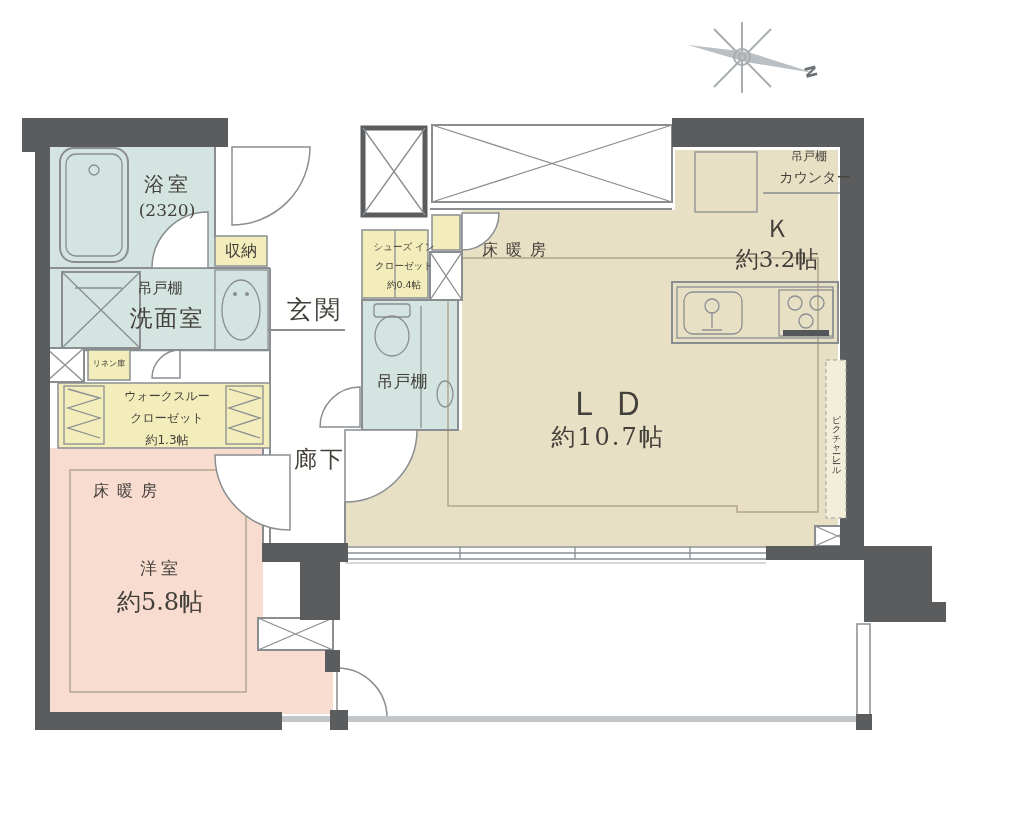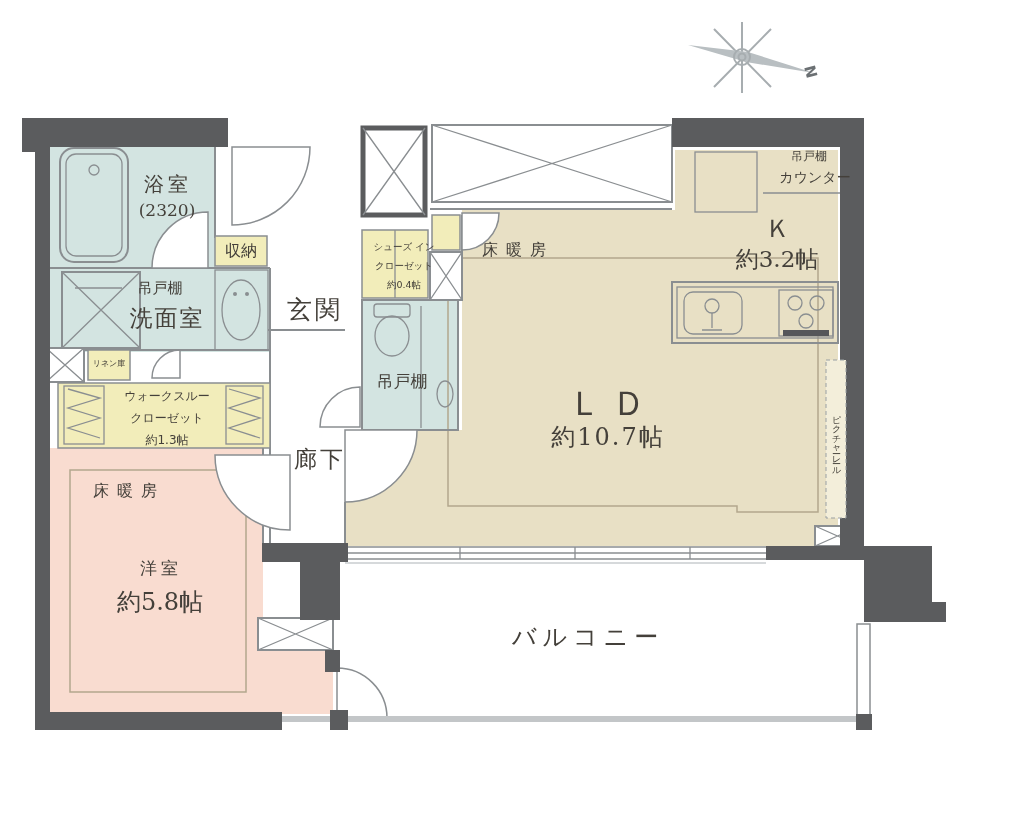--- a/index.html
+++ b/index.html
@@ -197,17 +197,16 @@
 <div class="lbl serif" style="left:518px;top:250px;font-size:16px;letter-spacing:8px;">床暖房</div>
 <div class="lbl serif" style="left:612px;top:403px;font-size:34px;letter-spacing:10px;">ＬＤ</div>
 <div class="lbl serif" style="left:608px;top:437px;font-size:24px;letter-spacing:2px;">約10.7帖</div>
 <div class="lbl vtext" style="left:836px;top:439px;font-size:9px;">ピクチャーレール</div>
 
 <div class="lbl serif" style="left:778px;top:228px;font-size:25px;">Ｋ</div>
 <div class="lbl serif" style="left:777px;top:259px;font-size:23px;">約3.2帖</div>
 <div class="lbl serif" style="left:809px;top:156px;font-size:12px;">吊戸棚</div>
 <div class="lbl serif" style="left:815px;top:177px;font-size:14px;">カウンター</div>
 
-<div class="lbl serif" style="left:588px;top:637px;font-size:24px;letter-spacing:6px;">バルコニー</div>
 
 <div class="lbl" style="left:810px;top:72px;font-size:15px;font-weight:bold;color:#6b7073;transform:translate(-50%,-50%) rotate(75deg);">N</div>
 
 </div>
 
 </body></html>

